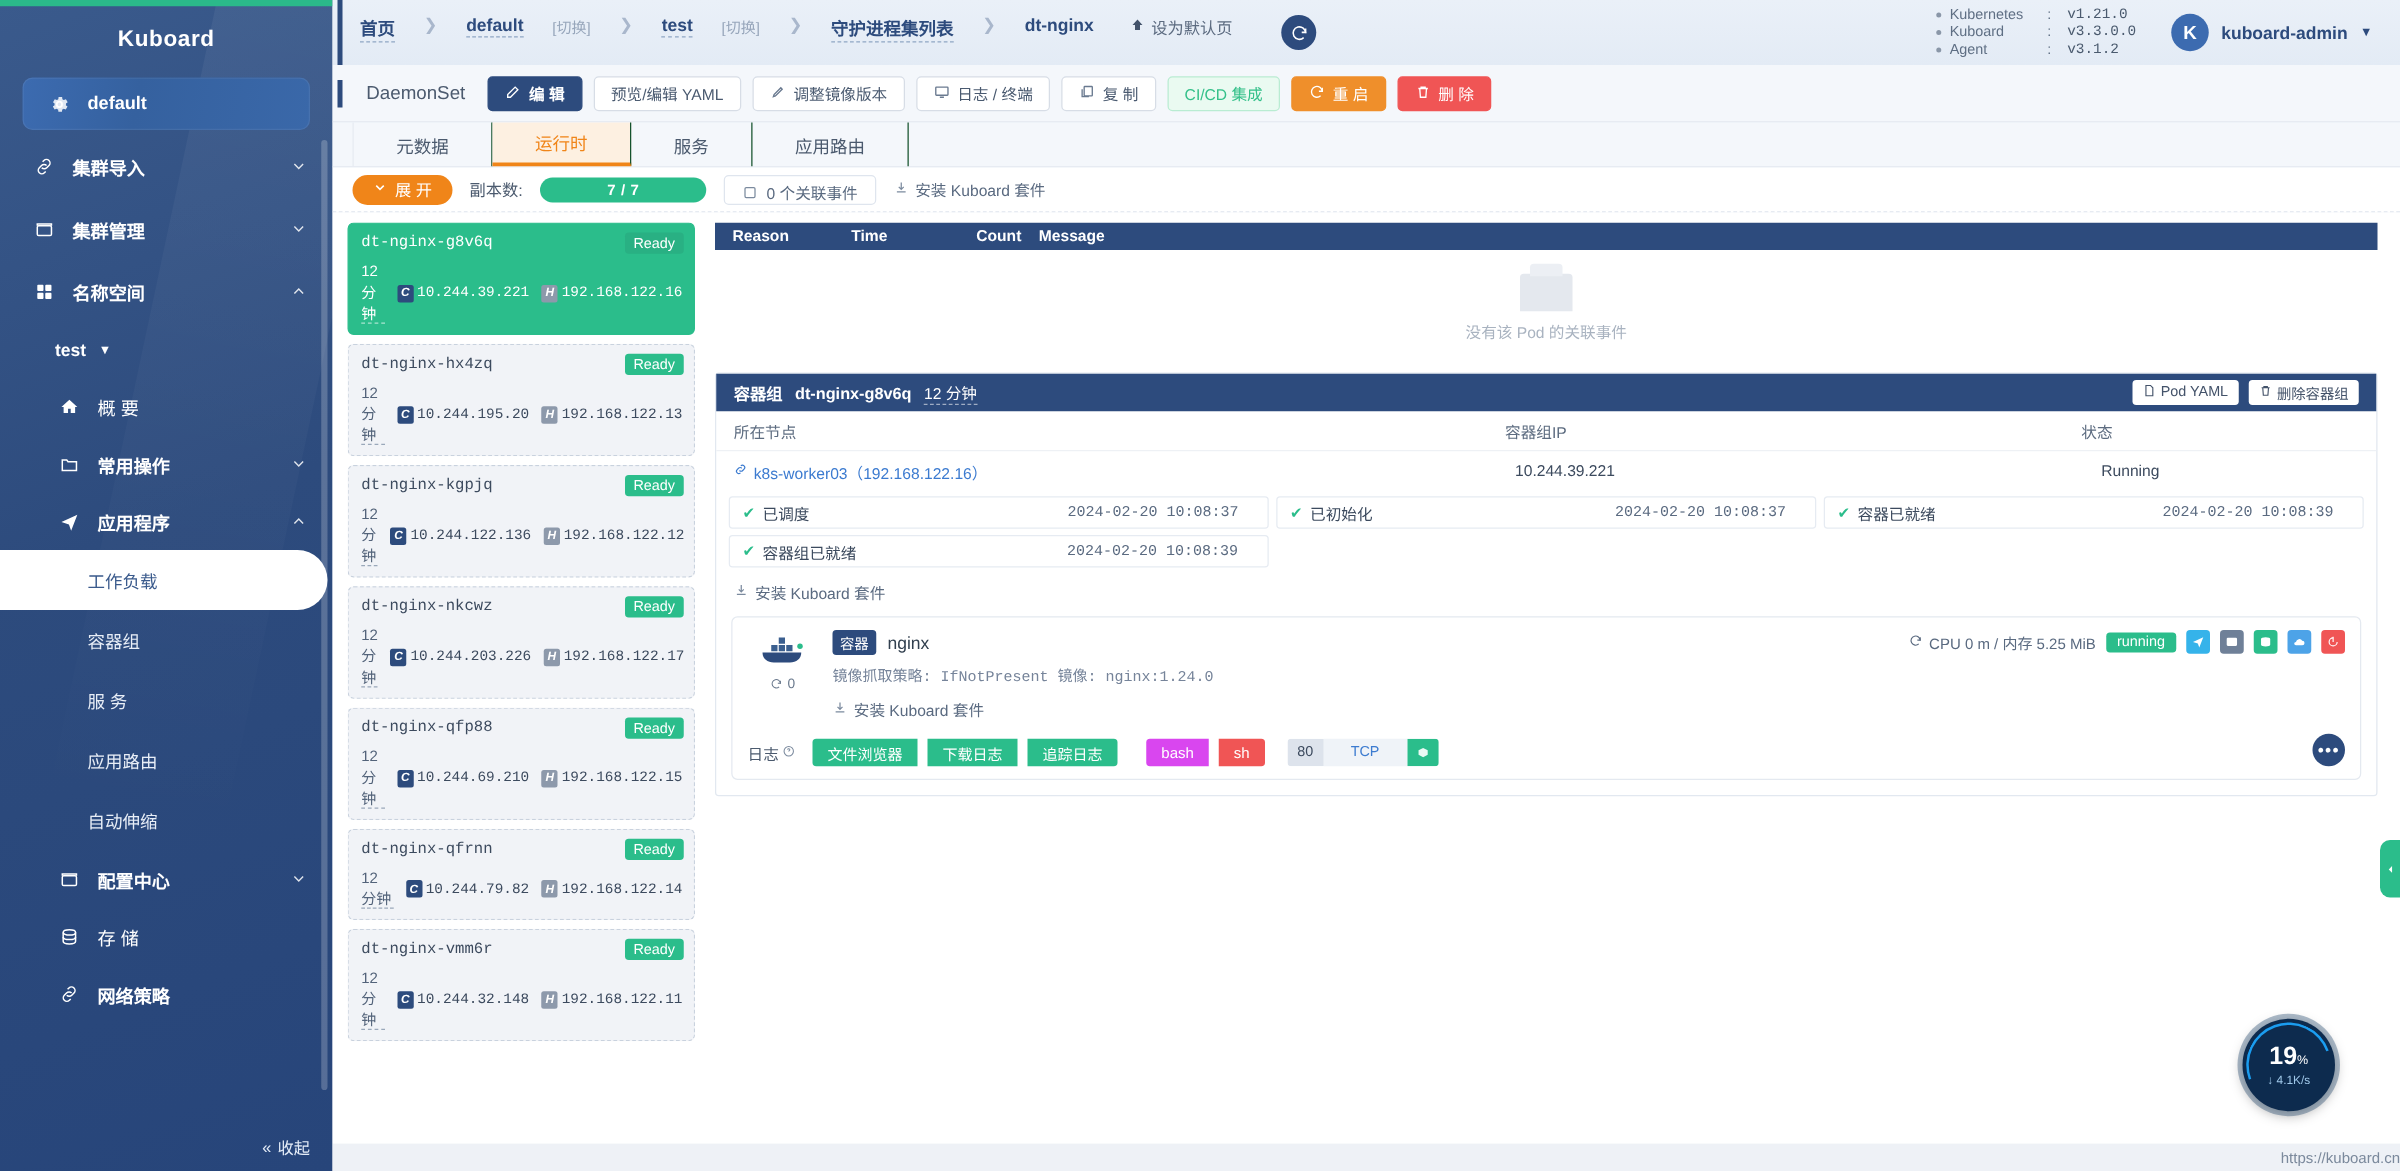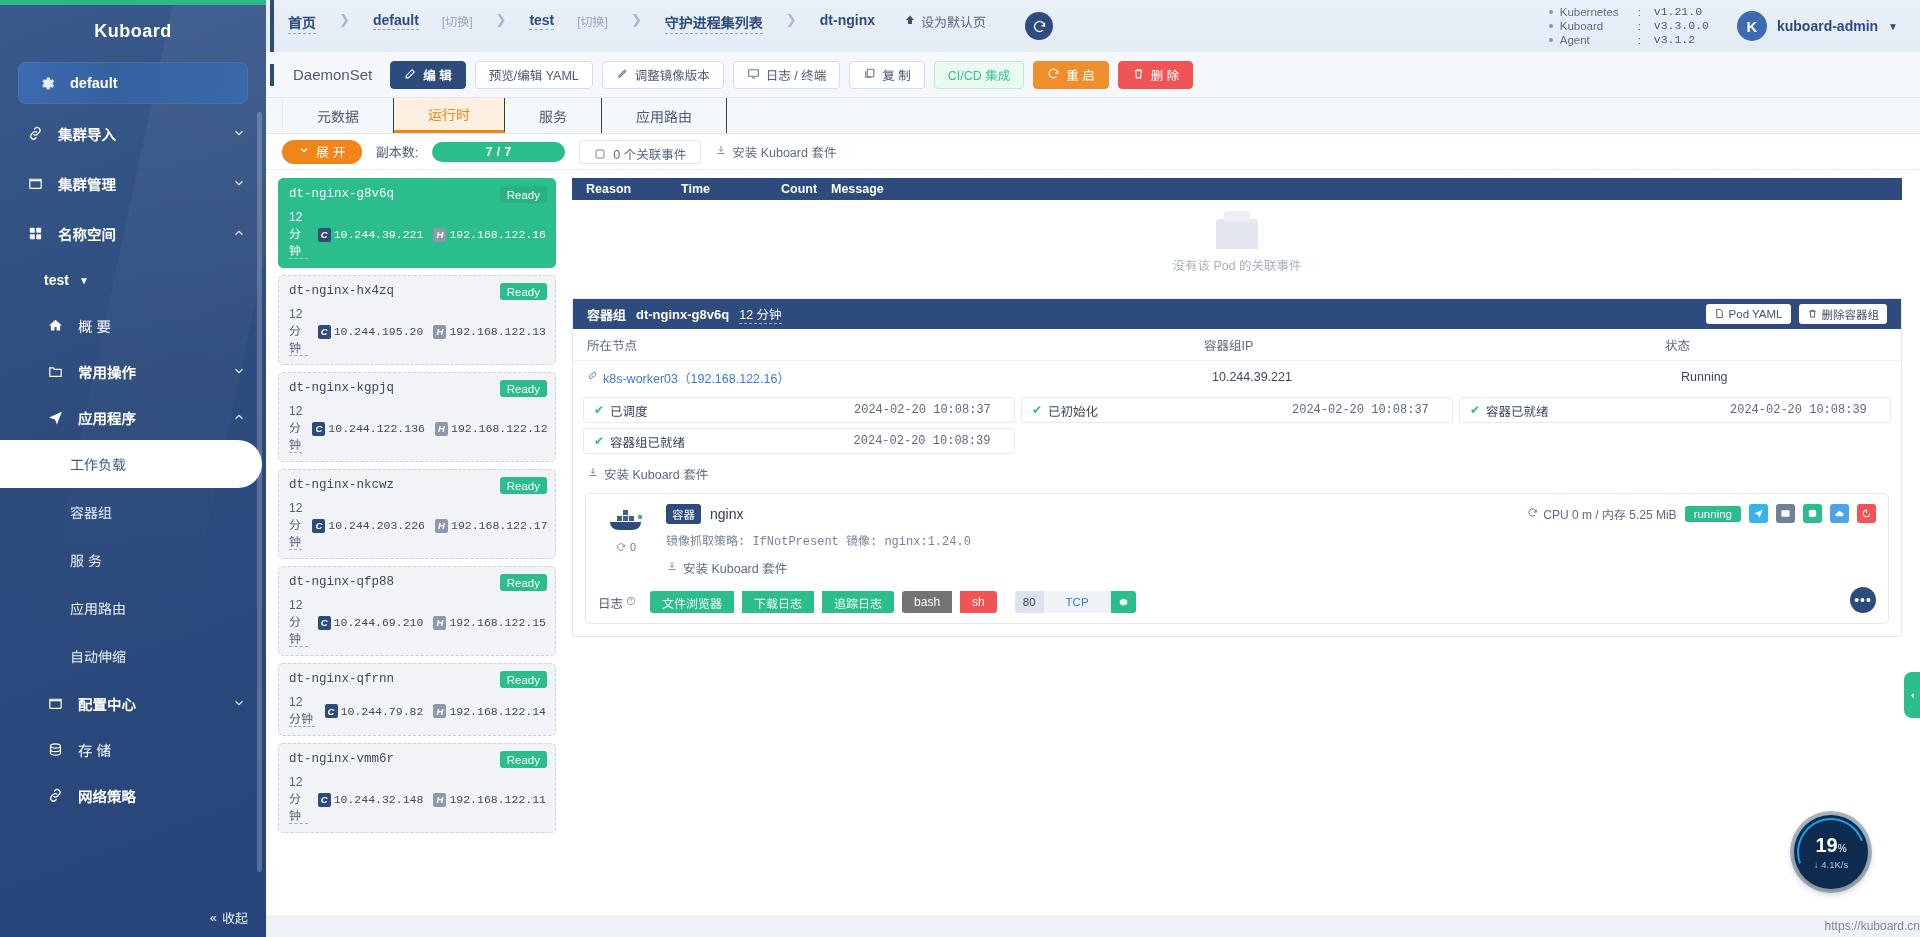--- a/index.html
+++ b/index.html
@@ -246,21 +246,21 @@
   .ico-btn svg { width:11px; height:11px; fill:#fff; }
 
   .logs-row { display:flex; align-items:center; gap:8px; margin-top:14px; }
   .logs-lbl { font-size:12.5px; color:#4b5a6e; width:44px; display:flex;
               align-items:center; gap:3px; }
   .lbtn { height:22px; padding:0 12px; font-size:12px; color:#fff; display:flex;
           align-items:center; cursor:pointer; }
   .lbtn.g { background:#2bbd8b; border-radius:3px 0 0 3px; }
   .lbtn.g2 { background:#2bbd8b; }
   .lbtn.g3 { background:#2bbd8b; border-radius:0 3px 3px 0; }
-  .lbtn.r { background:#737373; border-radius:3px 0 0 3px; }
+  .lbtn.r { background:#d946ef; border-radius:3px 0 0 3px;margin-left:15px; }
   .lbtn.r2 { background:#f05555; border-radius:0 3px 3px 0; }
   .portchip { display:flex; align-items:center; height:22px; border-radius:3px;
               overflow:hidden; margin-left:10px; font-size:11.5px; }
   .portchip .p { background:#dde3ec; color:#3c4a5e; padding:0 8px; height:22px;
                  display:flex; align-items:center; }
   .portchip .t { background:#eff3f8; color:#3c7bd0; padding:0 22px; height:28px;
                  display:flex; align-items:center; }
   .portchip .k { background:#2bbd8b; padding:0 7px; height:22px; display:flex;
                  align-items:center; }
   .more-dot { position:absolute; right:12px; bottom:10px; width:26px; height:26px;

